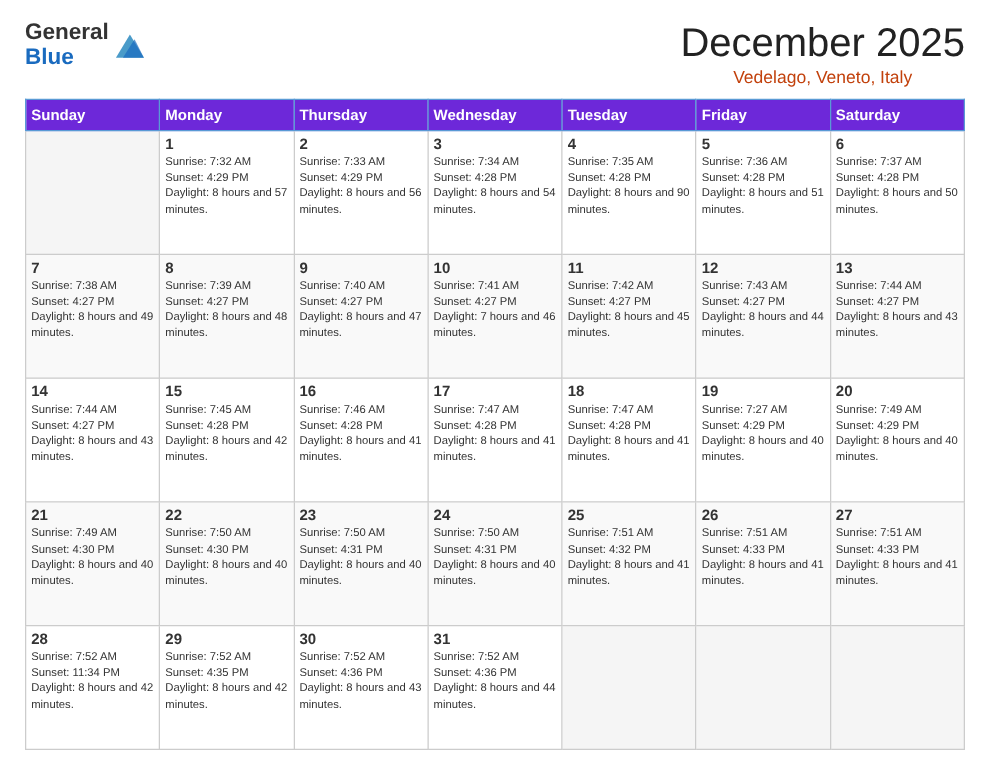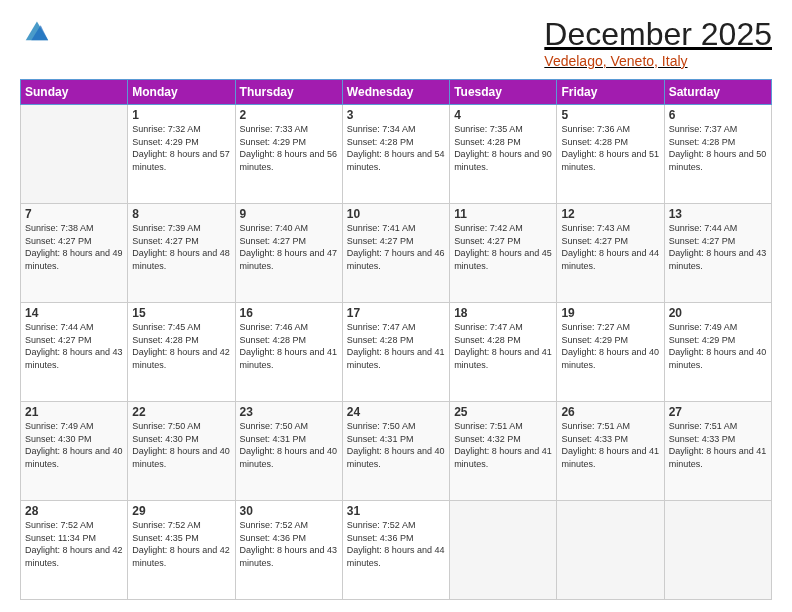--- a/index.html
+++ b/index.html
@@ -33,39 +33,38 @@
       line-height: 1.1;
     }
     .logo-general { color: #333; }
     .logo-blue { color: #1a6bbf; }
     .logo-icon {
       width: 28px;
       height: 28px;
       margin-left: 2px;
     }
     .title-block {
-      text-align: left;
-      text-decoration: underline;
+      text-align: center;
     }
     .month-title {
       font-size: 32px;
       font-weight: normal;
       color: #222;
     }
     .location {
       font-size: 14px;
       color: #c2410c;
     }
     .calendar {
       width: 100%;
       border-collapse: collapse;
       flex: 1;
     }
     .calendar th {
-      background: #a21caf;
+      background: #6d28d9;
       color: #fff;
       font-size: 12px;
       font-weight: bold;
       padding: 5px 4px;
       text-align: left;
       border: 1px solid #5a9ad5;
     }
     .calendar td {
       border: 1px solid #ccc;
       vertical-align: top;
@@ -98,20 +97,24 @@
     .row-odd td.empty { background: #f5f5f5; }
   </style>
 </head>
 <body>
 
 <div class="page">
   <div class="header">
     <div class="logo">
       <div>
         <div style="display:flex;align-items:center;">
+          <span class="logo-text">
+            <span class="logo-general">General</span><br>
+            <span class="logo-blue">Blue</span>
+          </span>
           <svg class="logo-icon" viewBox="0 0 30 30" xmlns="http://www.w3.org/2000/svg">
             <polygon points="4,26 16,6 28,26" fill="#2a8abf" opacity="0.85"></polygon>
             <polygon points="10,26 20,10 28,26" fill="#1a6bbf" opacity="0.7"></polygon>
           </svg>
         </div>
       </div>
     </div>
     <div class="title-block">
       <div class="month-title">December 2025</div>
       <div class="location">Vedelago, Veneto, Italy</div>

